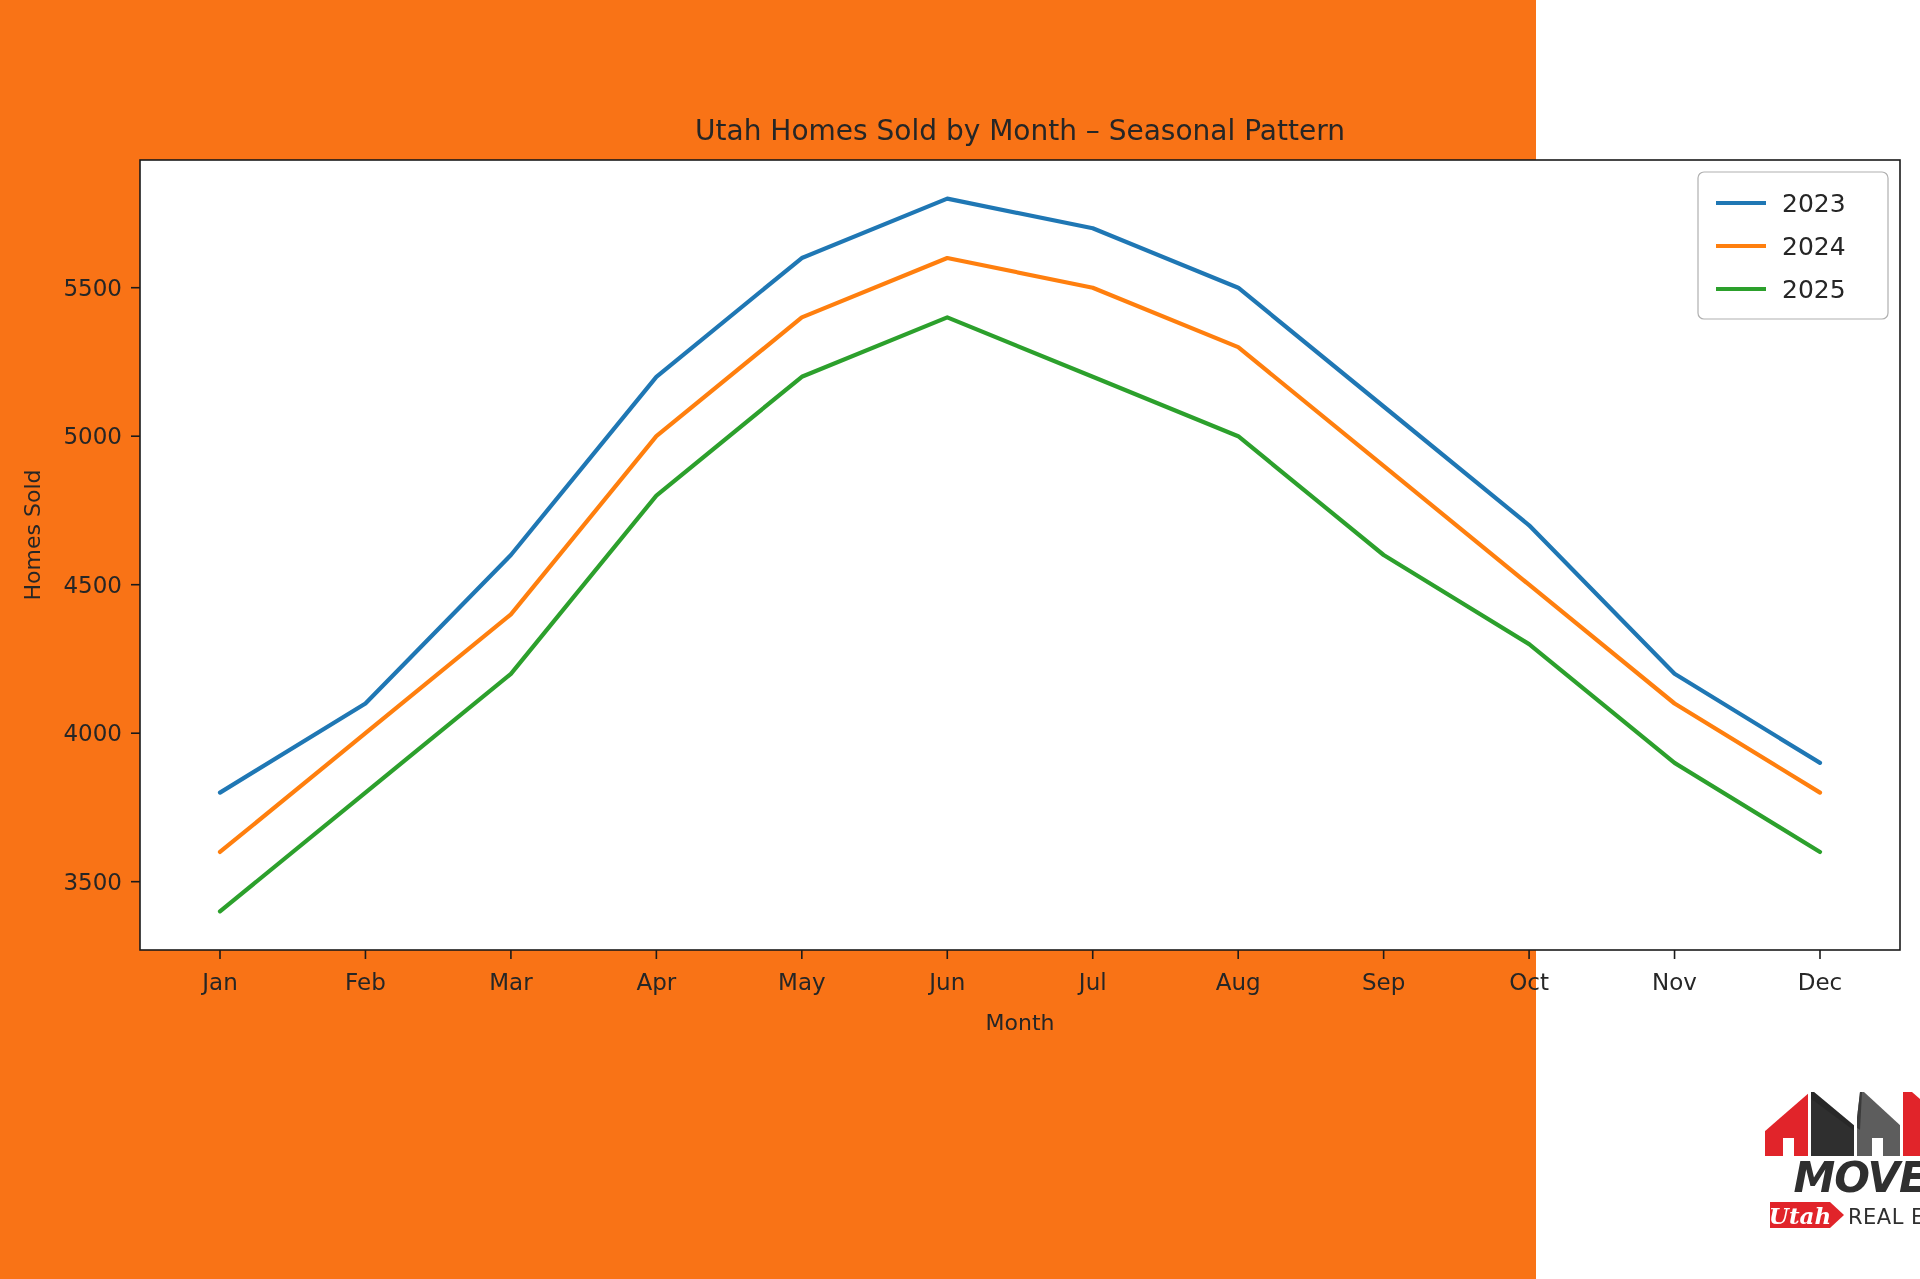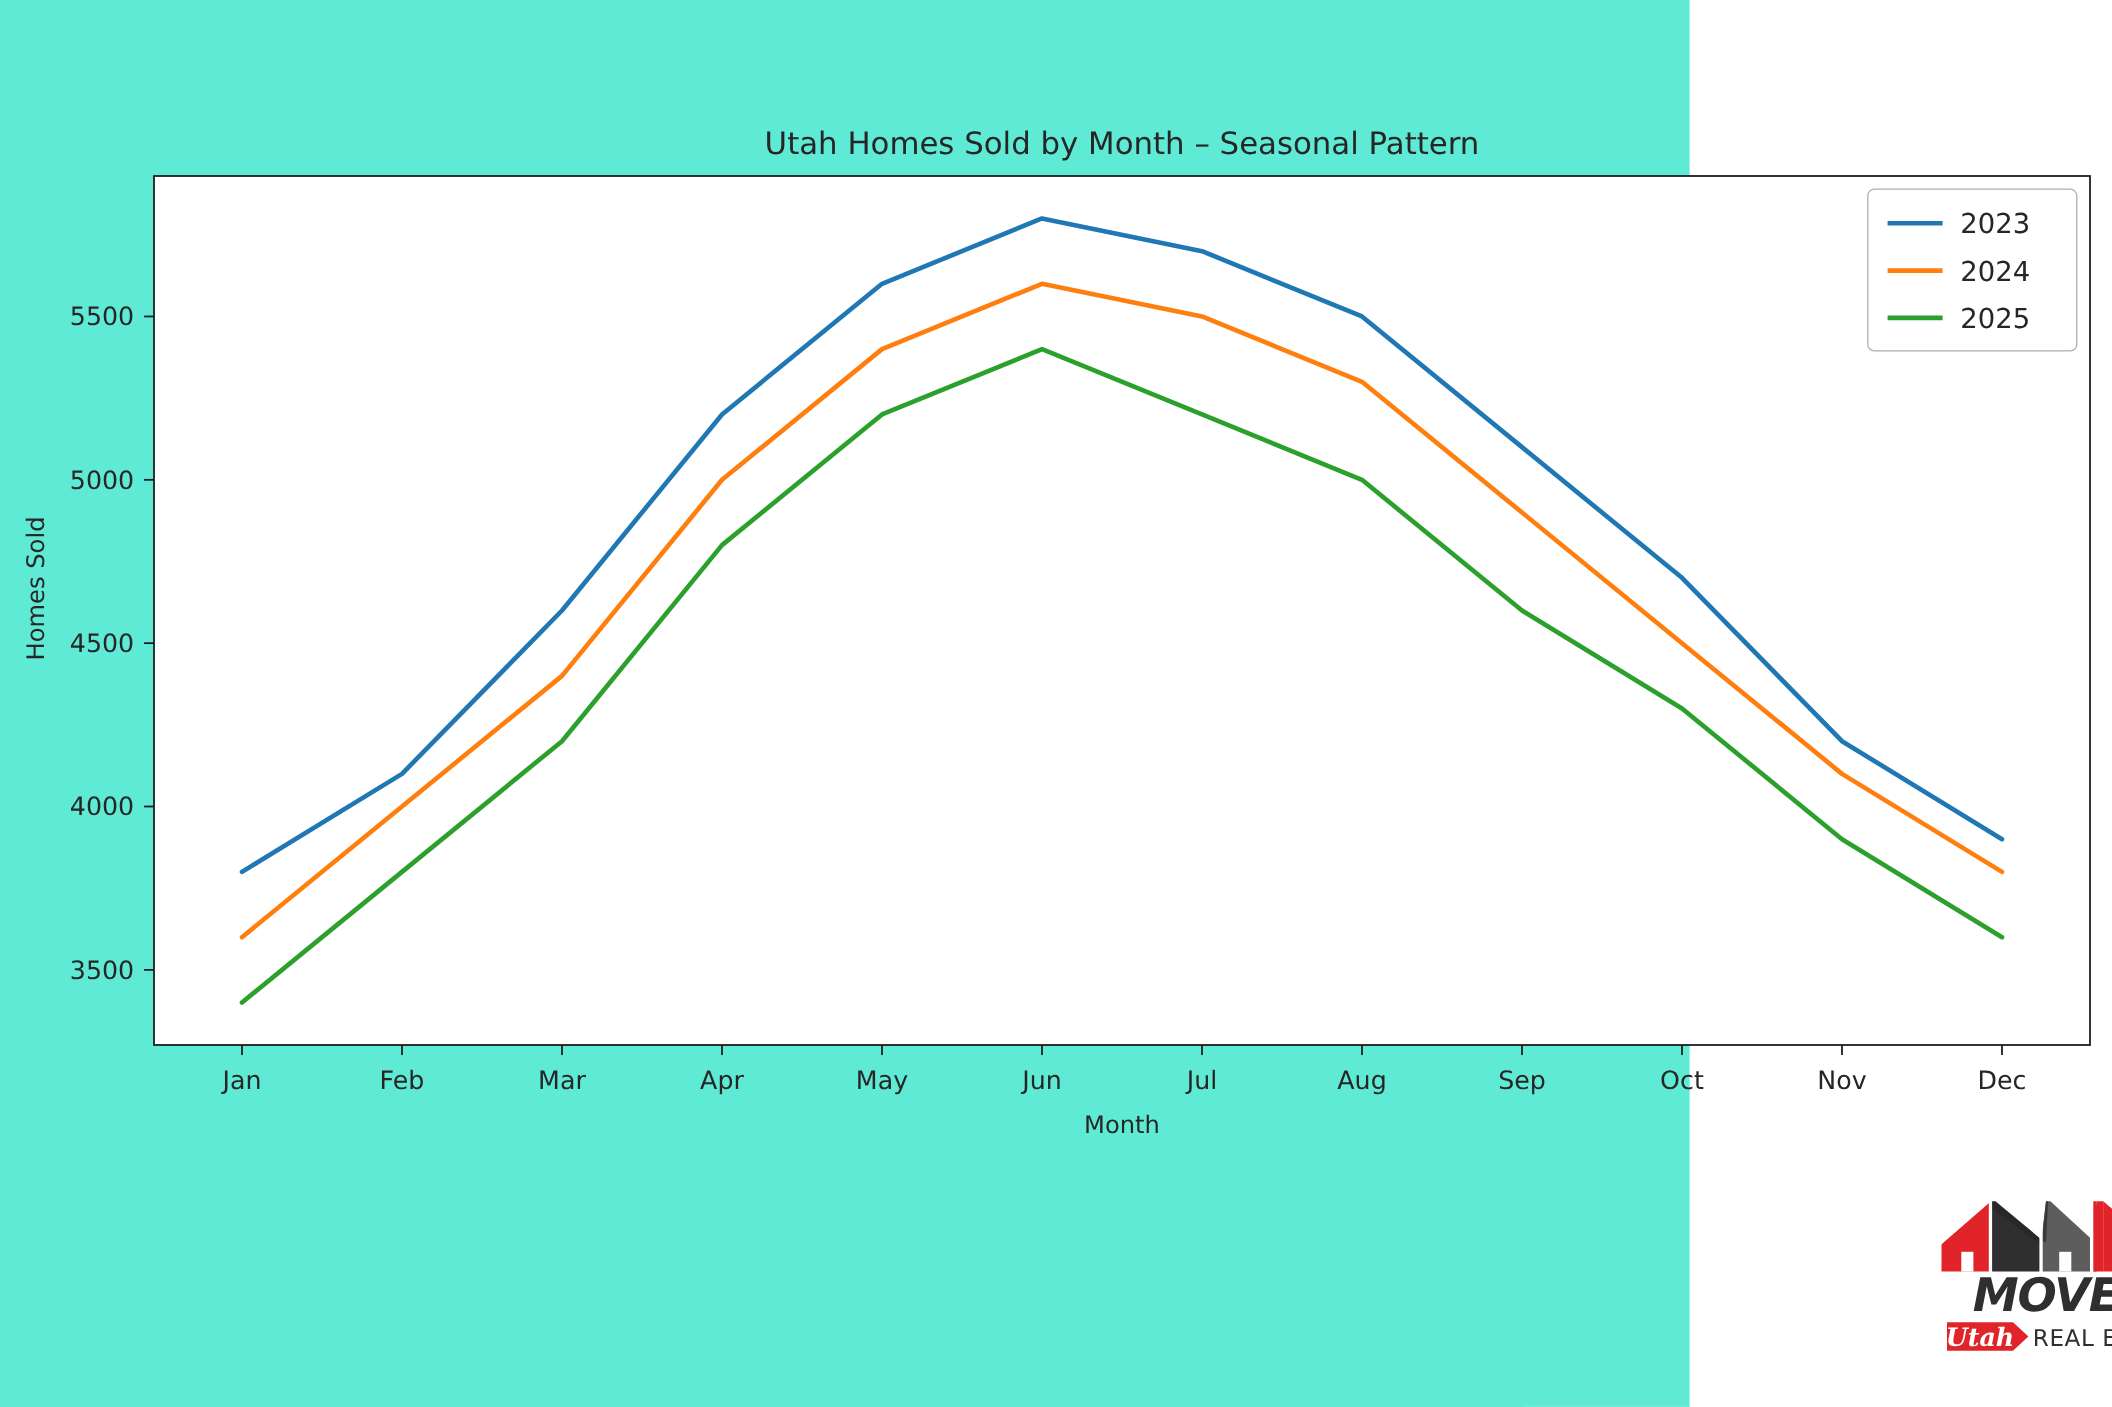--- a/index.html
+++ b/index.html
@@ -12,21 +12,21 @@
     height: 1279px;
     font-family: "DejaVu Sans", sans-serif;
     overflow: hidden;
     position: relative;
   }
   #figure {
     position: absolute;
     left: 0; top: 0;
     width: 1536px;
     height: 1279px;
-    background: #5eead4;
+    background: #f97316;
   }
   .chart-svg {
     position: absolute;
     left: 0; top: 0;
     width: 1920px;
     height: 1279px;
     display: block;
   }
   .title-text {
     font-family: "DejaVu Sans", sans-serif;

